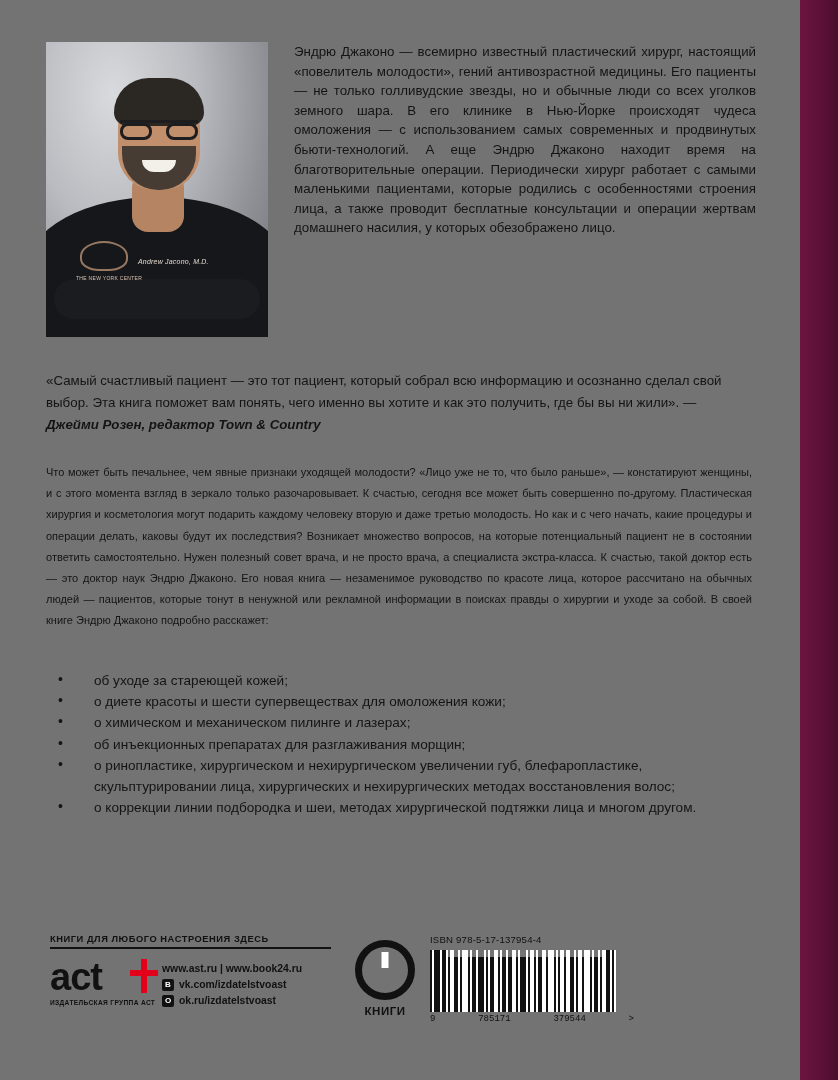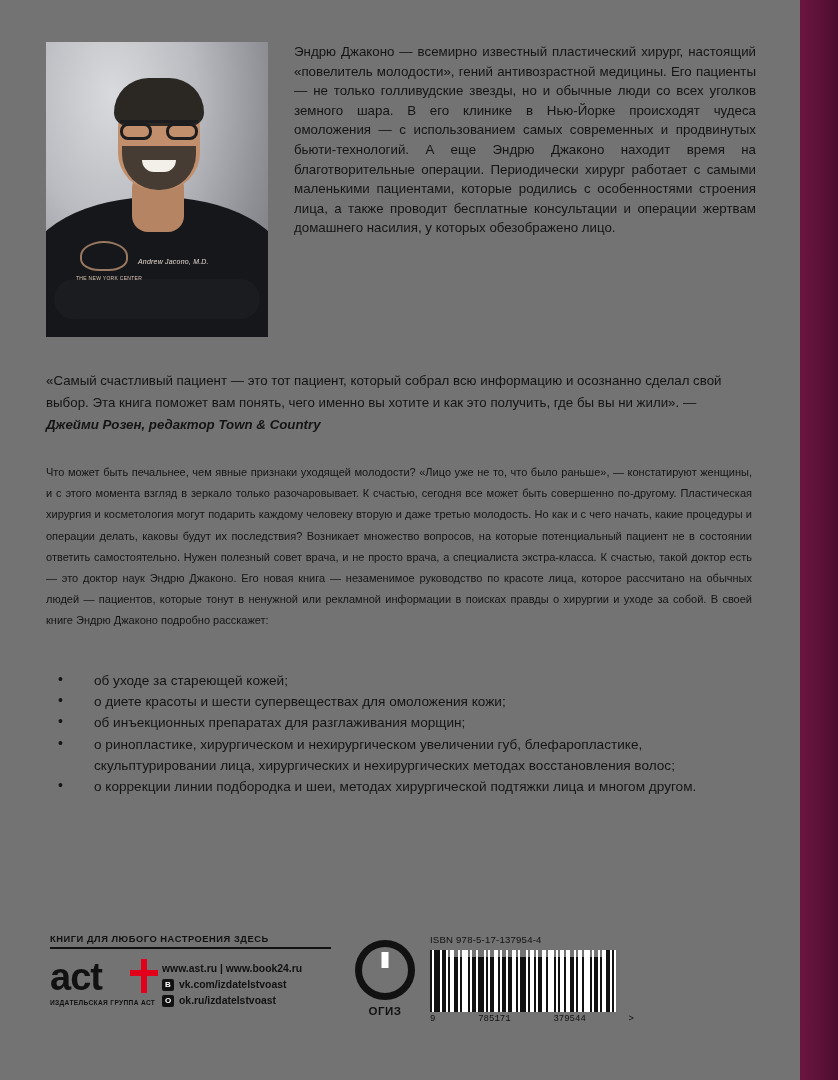--- a/index.html
+++ b/index.html
@@ -418,20 +418,21 @@
       <span>«Самый счастливый пациент — это тот пациент, который собрал всю информацию и осознанно сделал свой выбор. Эта книга поможет вам понять, чего именно вы хотите и как это получить, где бы вы ни жили». — </span><span class="attrib">Джейми Розен, редактор Town &amp; Country</span>
     </div>
 
     <div class="body-text">
       <p>Что может быть печальнее, чем явные признаки уходящей молодости? «Лицо уже не то, что было раньше», — констатируют женщины, и с этого момента взгляд в зеркало только разочаровывает. К счастью, сегодня все может быть совершенно по-другому. Пластическая хирургия и косметология могут подарить каждому человеку вторую и даже третью молодость. Но как и с чего начать, какие процедуры и операции делать, каковы будут их последствия? Возникает множество вопросов, на которые потенциальный пациент не в состоянии ответить самостоятельно. Нужен полезный совет врача, и не просто врача, а специалиста экстра-класса. К счастью, такой доктор есть — это доктор наук Эндрю Джаконо. Его новая книга — незаменимое руководство по красоте лица, которое рассчитано на обычных людей — пациентов, которые тонут в ненужной или рекламной информации в поисках правды о хирургии и уходе за собой. В своей книге Эндрю Джаконо подробно расскажет:</p>
     </div>
 
     <ul class="bullets">
       <li>об уходе за стареющей кожей;</li>
       <li>о диете красоты и шести супервеществах для омоложения кожи;</li>
+      <li>о химическом и механическом пилинге и лазерах;</li>
       <li>об инъекционных препаратах для разглаживания морщин;</li>
       <li>о ринопластике, хирургическом и нехирургическом увеличении губ, блефаропластике, скульптурировании лица, хирургических и нехирургических методах восстановления волос;</li>
       <li>о коррекции линии подбородка и шеи, методах хирургической подтяжки лица и многом другом.</li>
     </ul>
 
     <div class="footer">
 
       <div class="ast-block">
         <div class="ast-tagline">КНИГИ ДЛЯ ЛЮБОГО НАСТРОЕНИЯ ЗДЕСЬ</div>
         <div class="ast-rule"></div>
@@ -456,21 +457,21 @@
             <div class="row">
               <span class="mini-icon">O</span>
               <span>ok.ru/izdatelstvoast</span>
             </div>
           </div>
         </div>
       </div>
 
       <div class="ogiz">
         <div class="ring"></div>
-        <div class="label">ОГИЗ</div>
+        <div class="label">КНИГИ</div>
       </div>
 
       <div class="isbn-block">
         <div class="isbn-text">ISBN 978-5-17-137954-4</div>
         <div class="barcode">
             <div class="bar" style="width: 2px; background: rgb(17, 17, 17);"></div>
             <div class="bar" style="width: 2px; background: rgb(255, 255, 255);"></div>
             <div class="bar" style="width: 6px; background: rgb(17, 17, 17);"></div>
             <div class="bar" style="width: 2px; background: rgb(255, 255, 255);"></div>
             <div class="bar" style="width: 4px; background: rgb(17, 17, 17);"></div>

